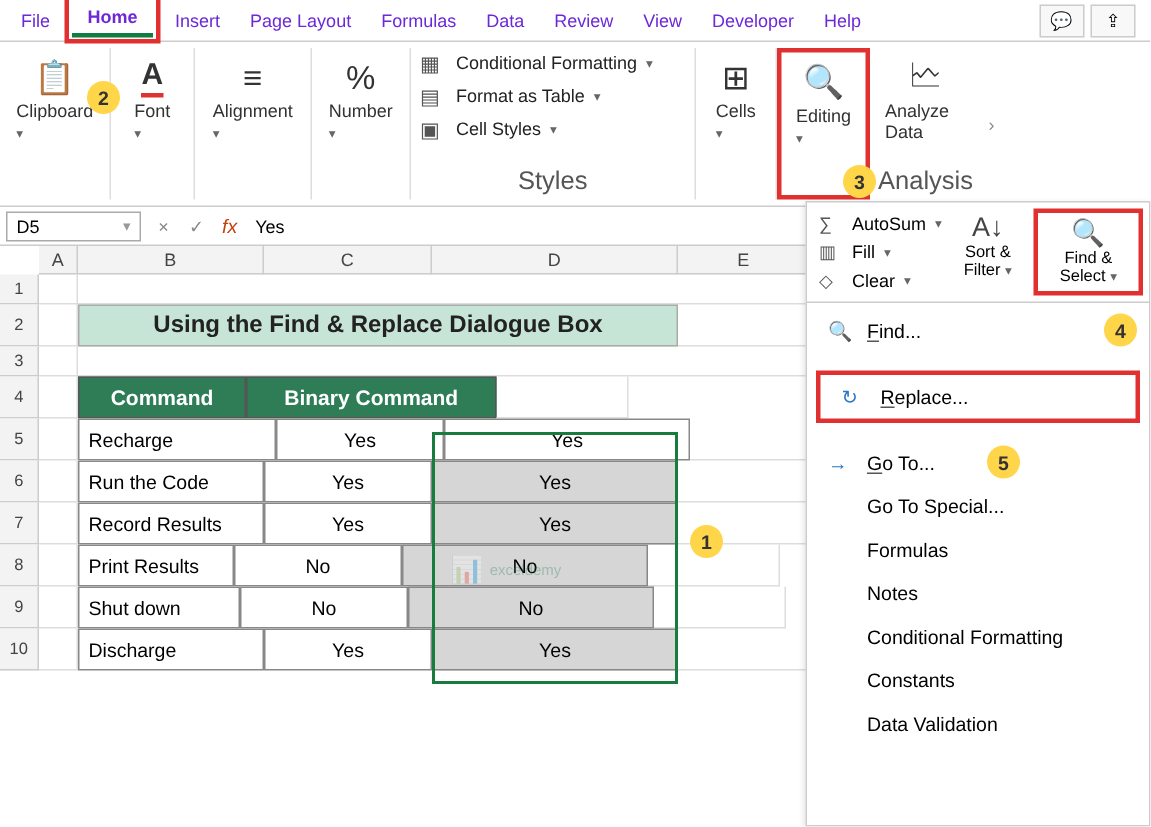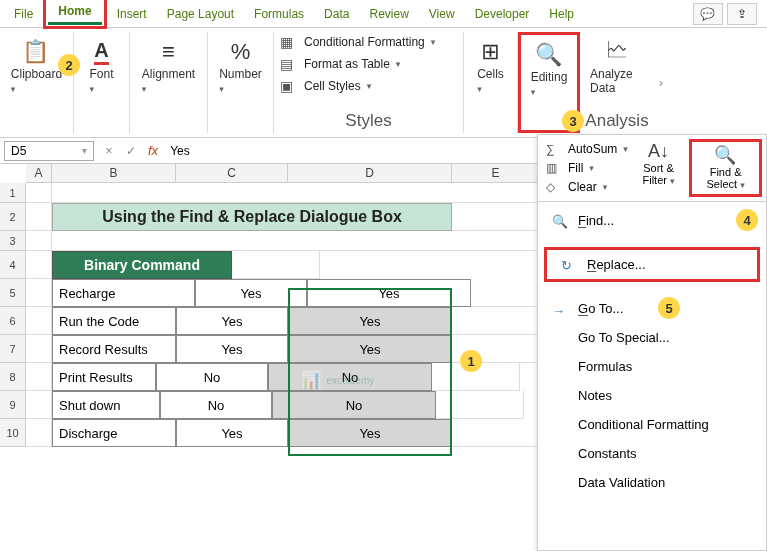--- a/index.html
+++ b/index.html
@@ -1,18 +1,18 @@
 <!DOCTYPE html>
 <html><head>
 <meta charset="utf-8">
 <style>
   * { box-sizing: border-box; margin: 0; padding: 0; }
   body { font-family: "Segoe UI", Arial, sans-serif; font-size: 12px; background: #fff; width: 767px; height: 551px; position: relative; overflow: hidden; }
   .tabbar { display: flex; border-bottom: 1px solid #ccc; padding: 2px 4px; align-items: center; height: 28px; }
-  .tab { padding: 4px 10px; cursor: pointer; color: #4d7c0f; }
+  .tab { padding: 4px 10px; cursor: pointer; color: #6d28d9; }
   .tab.active { font-weight: 600; border-bottom: 3px solid #107c41; }
   .tab-home-hl { border: 3px solid #e03030; padding: 1px 2px; margin-top:-2px; }
   .tabbar-right { margin-left: auto; display: flex; gap: 4px; padding-right:6px;}
   .tabbar-right .tb-btn { width: 30px; height: 22px; border:1px solid #ccc; display:flex; align-items:center; justify-content:center; background:#f8f8f8;}
   .ribbon { display: flex; border-bottom:1px solid #ccc; height:110px; padding:4px 0; position:relative;}
   .group { border-right:1px solid #ddd; display:flex; flex-direction:column; align-items:center; padding:2px 6px 0 6px; }
   .group-top { flex:1; display:flex; align-items:flex-start; gap:6px; }
   .group-label { font-size:17px; color:#555; padding:2px 0; }
   .big-btn { display:flex; flex-direction:column; align-items:center; padding:2px 4px; cursor:pointer; min-width:54px; }
   .big-btn .glyph { font-size:22px; color:#333; height:32px; display:flex; align-items:center;}
@@ -208,28 +208,29 @@
       <div class="cell" style="width:88px"></div>
     </div>
   <div class="row">
       <div class="row-h" style="height:20px">3</div>
       <div class="cell" style="width:26px;height:20px"></div>
       <div class="cell" style="width:488px;height:20px"></div>
     </div>
   <div class="row">
       <div class="row-h">4</div>
       <div class="cell" style="width:26px"></div>
-    <div class="tbl-header" style="width:180px">Binary Command</div>
+    <div class="tbl-header" style="width:112px">Command</div>
+    <div class="tbl-header" style="width:167px">Binary Command</div>
     <div class="cell" style="width:88px"></div>
   </div>
   <div id="data-rows">
       <div class="row">
         <div class="row-h">5</div>
         <div class="cell" style="width:26px"></div>
-        <div class="tbl-cell" style="width:143px">Recharge</div>
+        <div class="tbl-cell" style="width:132px">Recharge</div>
         <div class="tbl-cell center" style="width:112px">Yes</div>
         <div class="tbl-cell center " style="width:164px">Yes</div>
         <div class="cell" style="width:88px"></div>
       </div>
       <div class="row">
         <div class="row-h">6</div>
         <div class="cell" style="width:26px"></div>
         <div class="tbl-cell" style="width:124px">Run the Code</div>
         <div class="tbl-cell center" style="width:112px">Yes</div>
         <div class="tbl-cell center sel" style="width:164px">Yes</div>

